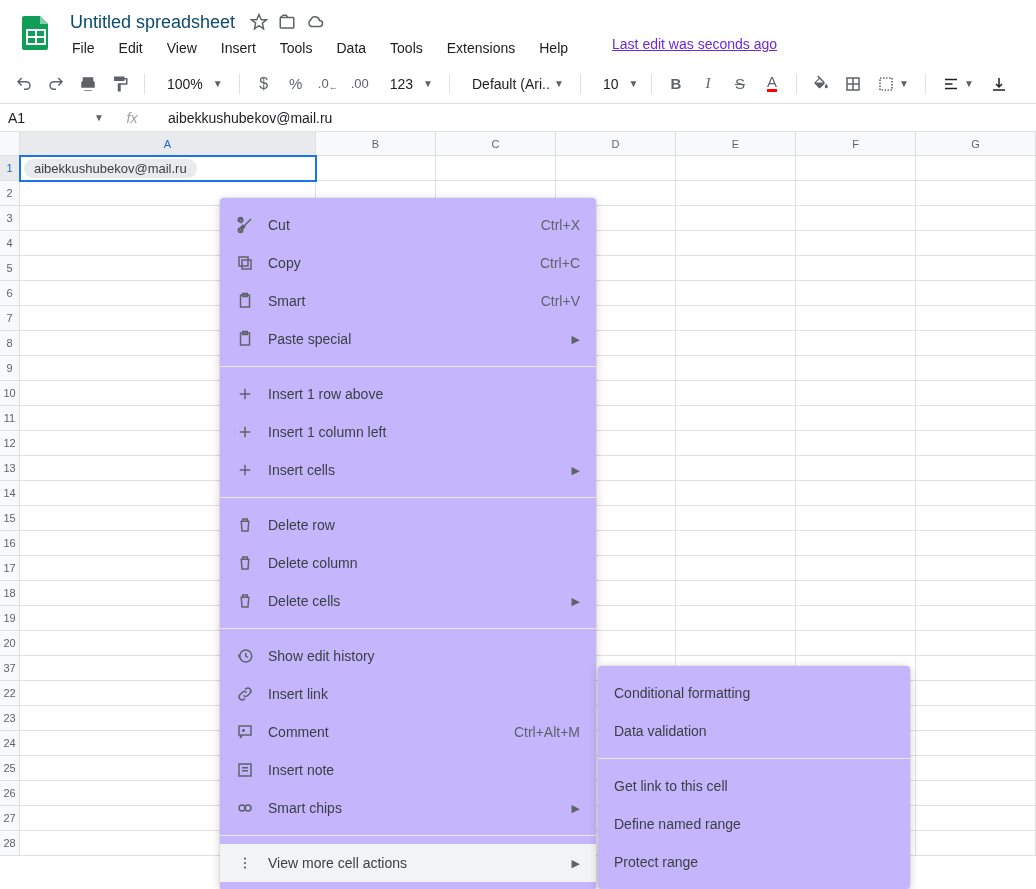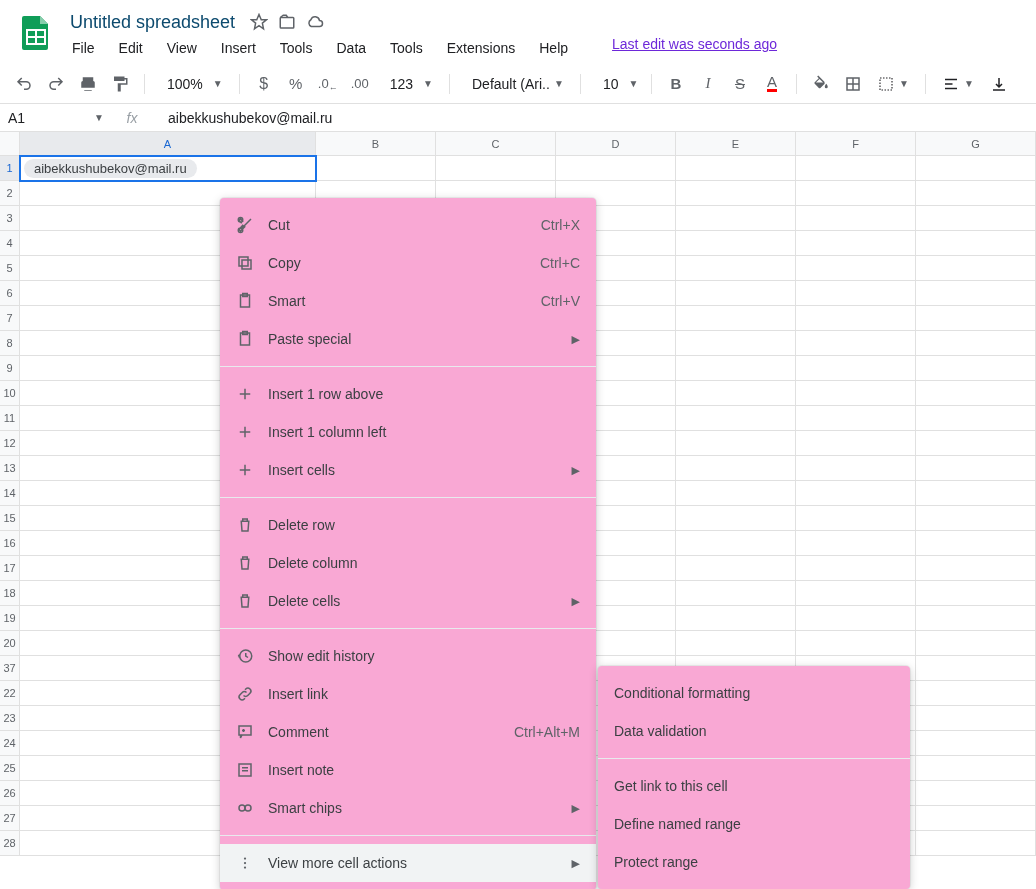--- a/index.html
+++ b/index.html
@@ -41,21 +41,21 @@
 .ch.sel { background:#e8eaed; color:#1967d2; }
 .row { display:flex; height:25px; }
 .rh { width:50px; background:#f8f9fa; border-right:1px solid #e0e0e0; border-bottom:1px solid #e0e0e0; display:flex; align-items:center; justify-content:center; font-size:11px; color:#5f6368; }
 .rh.sel { background:#e8eaed; color:#1967d2; }
 .cell { flex:0 0 120px; border-right:1px solid #e0e0e0; border-bottom:1px solid #e0e0e0; font-size:13px; padding:2px 4px; display:flex; align-items:center; }
 .cell.wide { flex:0 0 296px; }
 .cell.sel { outline:2px solid #1a73e8; outline-offset:-1px; z-index:2; }
 .chip { background:#e8eaed; border-radius:12px; padding:2px 10px; font-size:13px; color:#3c4043; }
 
 
-.ctx { position:absolute; background:#f9a8d4; border-radius:4px; box-shadow:0 2px 10px rgba(0,0,0,.2),0 0 0 1px rgba(0,0,0,.05); padding:8px 0; font-size:14px; color:#3c4043; z-index:100; }
+.ctx { position:absolute; background:#c4b5fd; border-radius:4px; box-shadow:0 2px 10px rgba(0,0,0,.2),0 0 0 1px rgba(0,0,0,.05); padding:8px 0; font-size:14px; color:#3c4043; z-index:100; }
 .ctx1 { left:220px; top:198px; width:376px; }
 .ctx2 { left:598px; top:666px; width:312px; }
 .ci { display:flex; align-items:center; height:38px; padding:0 16px; cursor:pointer; }
 .ci:hover, .ci.hover { background:#f1f3f4; }
 .ci-ic { width:32px; display:flex; align-items:center; color:#5f6368; }
 .ci-lbl { flex:1; }
 .ci-sc { color:#5f6368; font-size:14px; }
 .ci-arr { color:#5f6368; font-size:11px; }
 .ctx-sep { height:1px; background:#e8eaed; margin:8px 0; }
 

